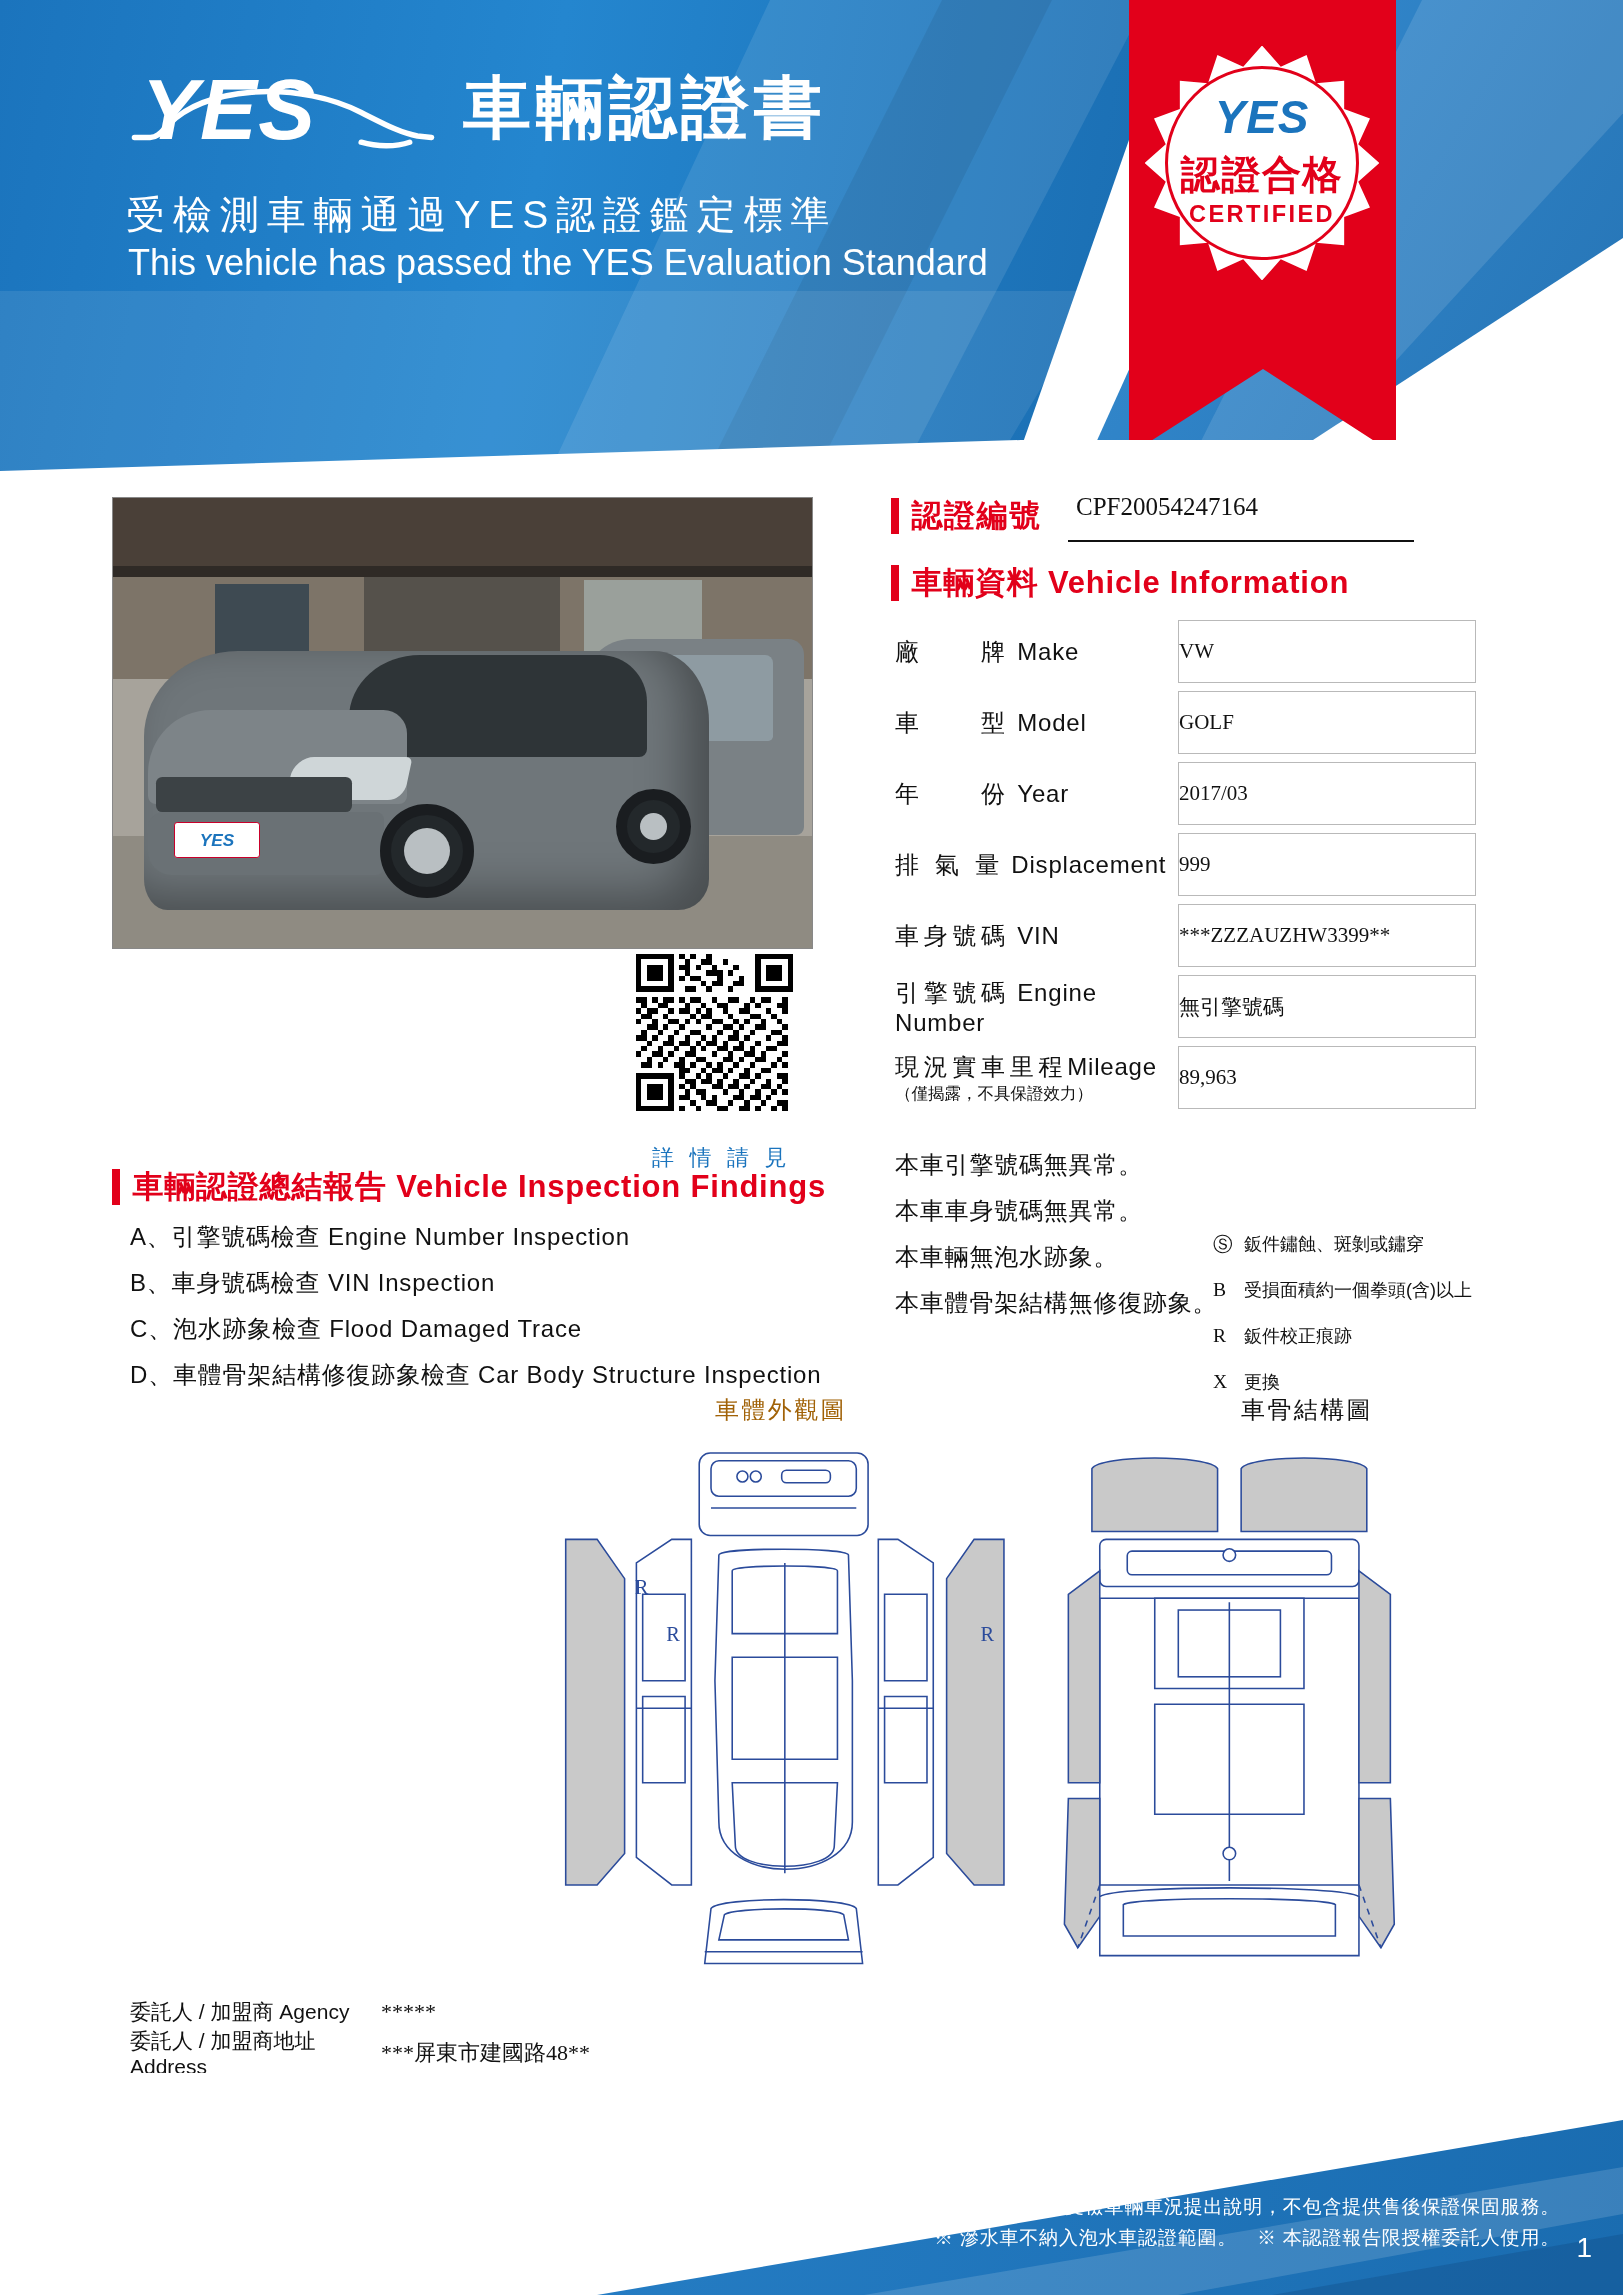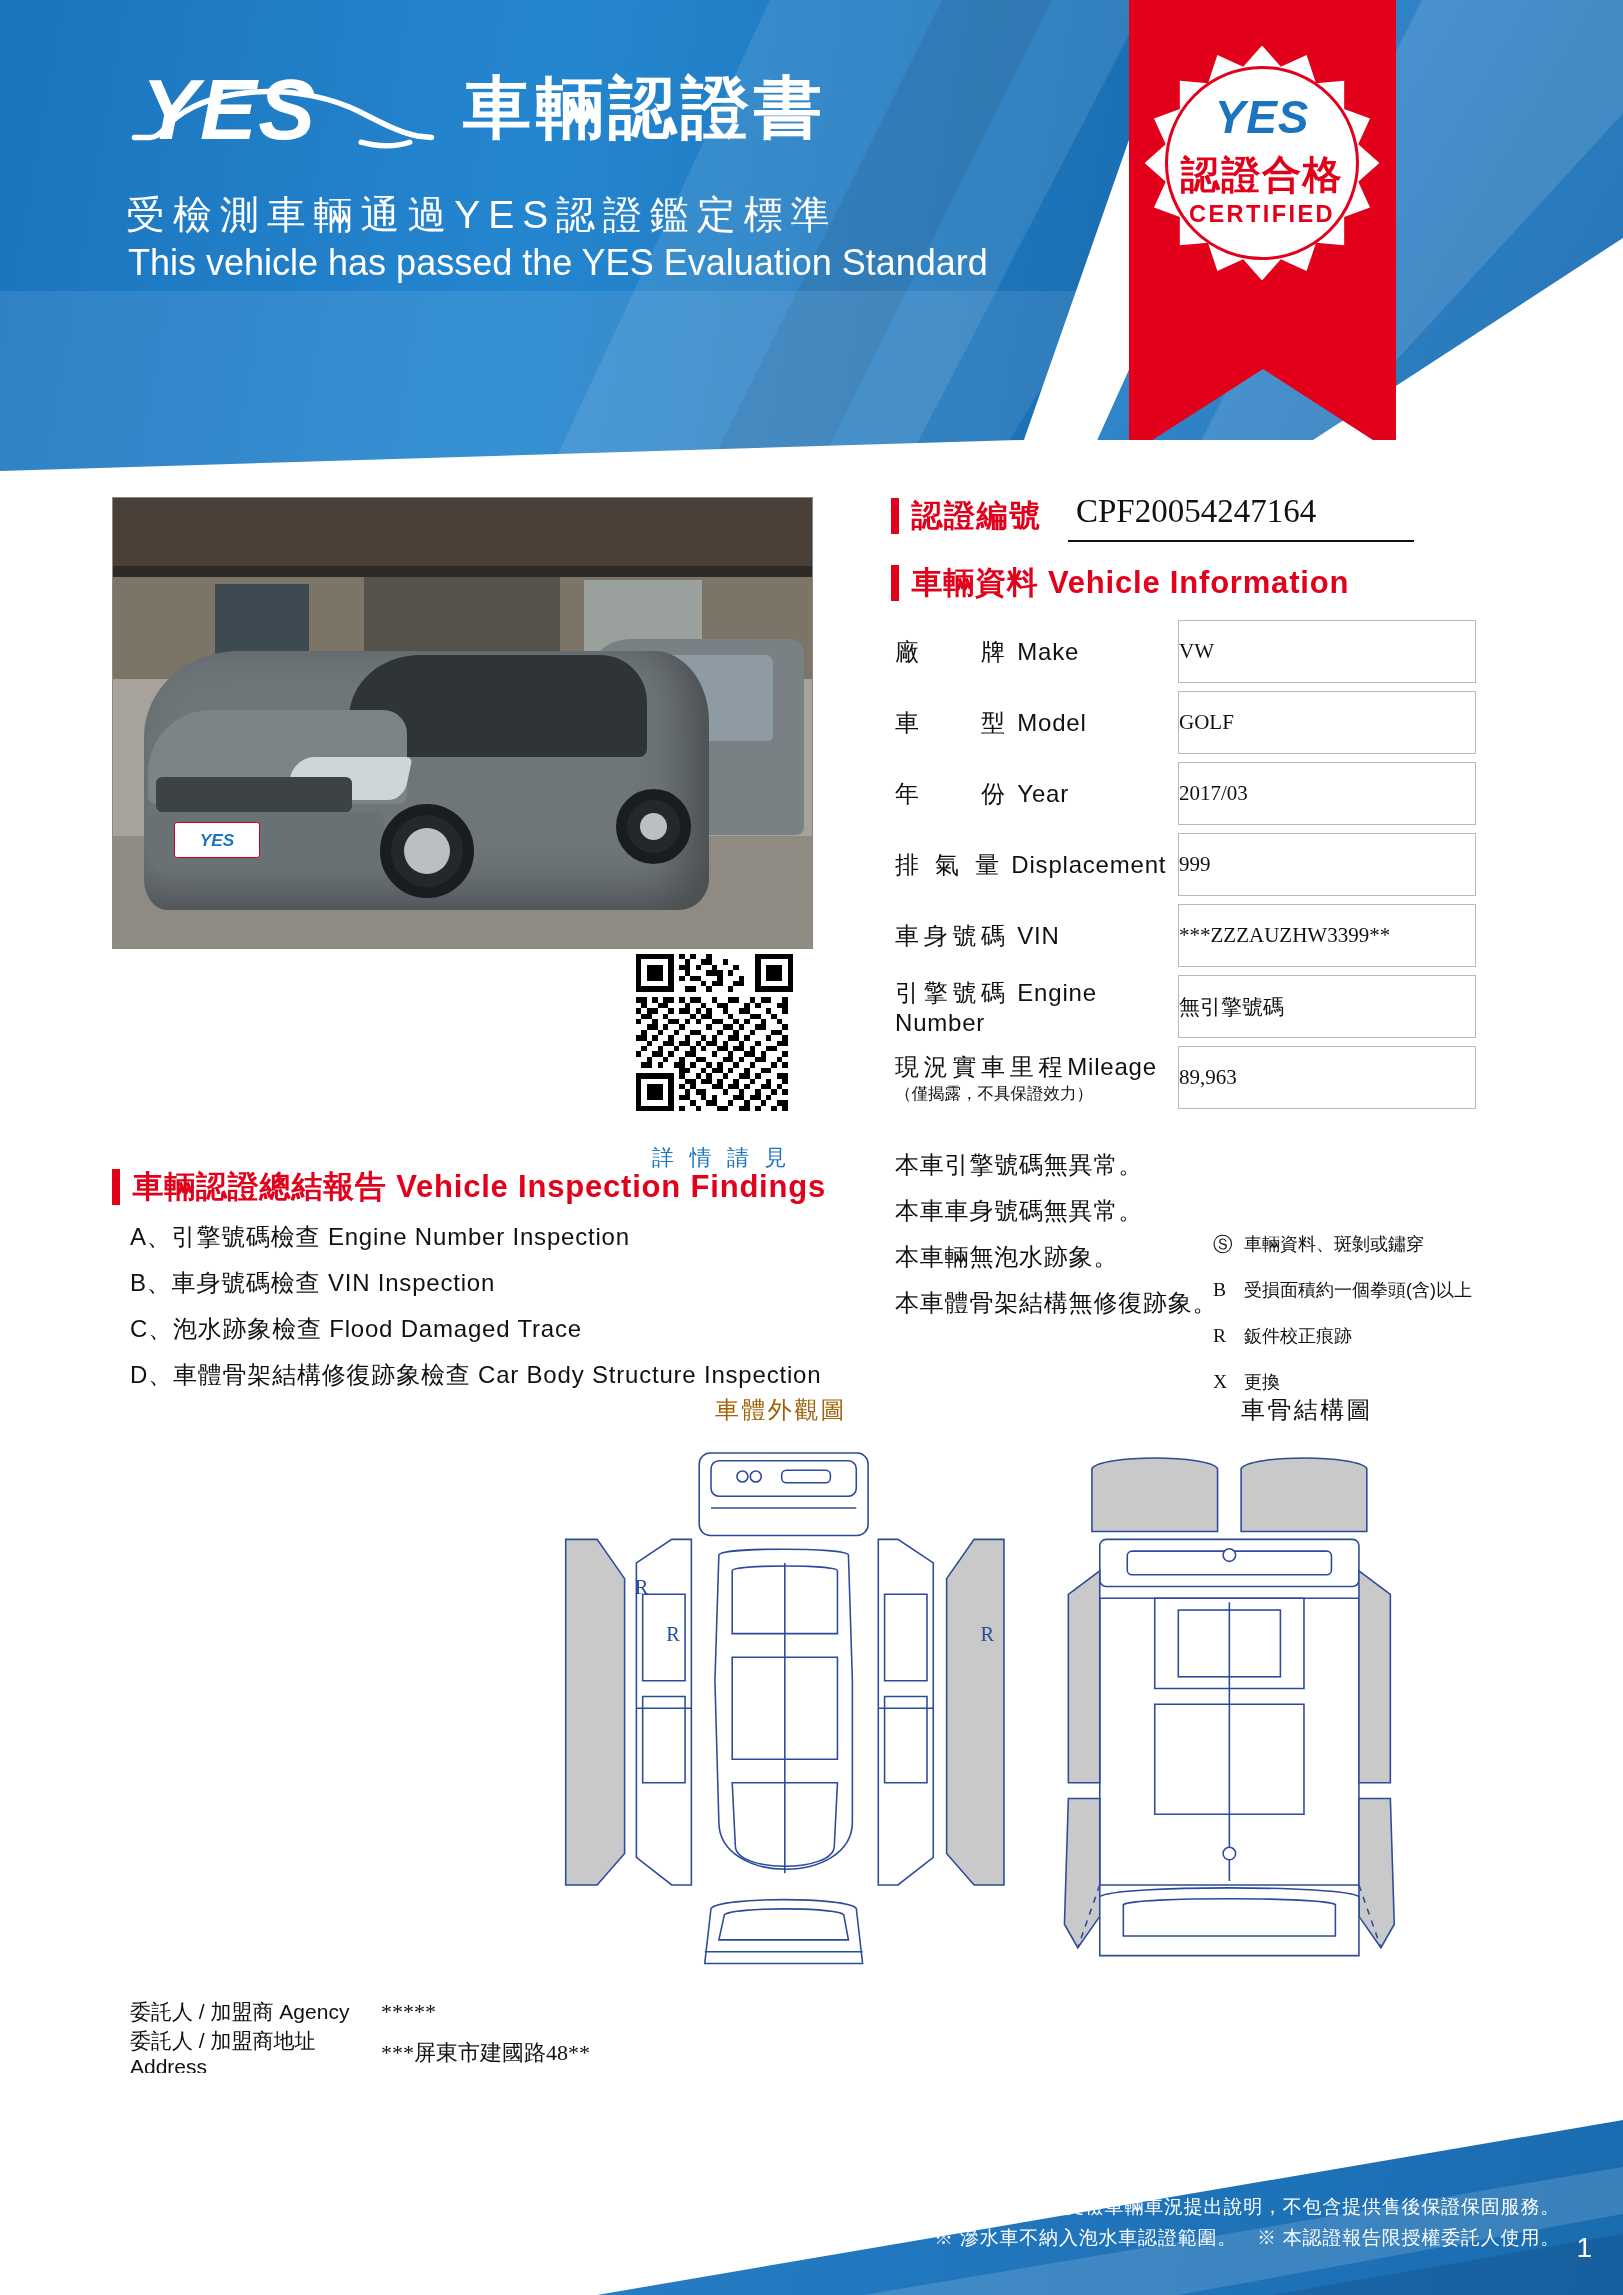--- a/index.html
+++ b/index.html
@@ -197,21 +197,21 @@
     position:absolute; left:891px; top:495px; width:440px; height:47px;
   }
   .redbar { position:absolute; left:0; top:3.1px; width:7.9px; height:36px; background:#e2001a; }
   .cert-label {
     position:absolute; left:20.4px; top:0;
     font-size:31px; font-weight:bold; color:#e2001a; letter-spacing:1.6px;
   }
   .cert-value {
     position:absolute; left:1076px; top:493px; width:330px;
     font-family:"Liberation Serif", serif;
-    font-size:33px; color:#111;
+    font-size:25px; color:#111;
   }
   .cert-underline {
     position:absolute; left:1068px; top:540px; width:346px; height:1.6px; background:#111;
   }
   .vi-head {
     position:absolute; left:891px; top:562px; width:550px; height:47px;
   }
   .vi-head .txt {
     position:absolute; left:20.4px; top:0;
     font-size:31px; font-weight:bold; color:#e2001a; letter-spacing:0.8px;
@@ -659,21 +659,21 @@
   <div class="find-res">
     <div>本車引擎號碼無異常。</div>
     <div>本車車身號碼無異常。</div>
     <div>本車輛無泡水跡象。</div>
     <div>本車體骨架結構無修復跡象。</div>
   </div>
 
   <div class="legend">
     <div>
       <span class="mark">Ⓢ</span>
-      <span>車輛資料、斑剝或鏽穿</span>
+      <span>鈑件鏽蝕、斑剝或鏽穿</span>
     </div>
     <div>
       <span class="mark">B</span>
       <span>受損面積約一個拳頭(含)以上</span>
     </div>
     <div>
       <span class="mark">R</span>
       <span>鈑件校正痕跡</span>
     </div>
     <div>

